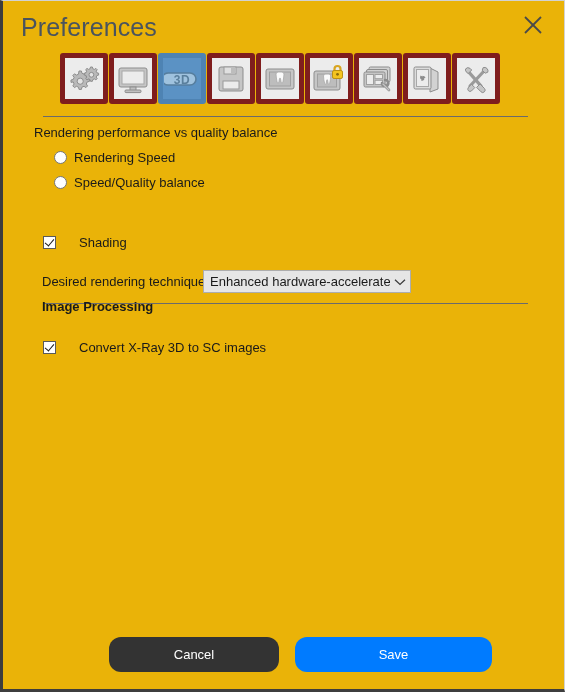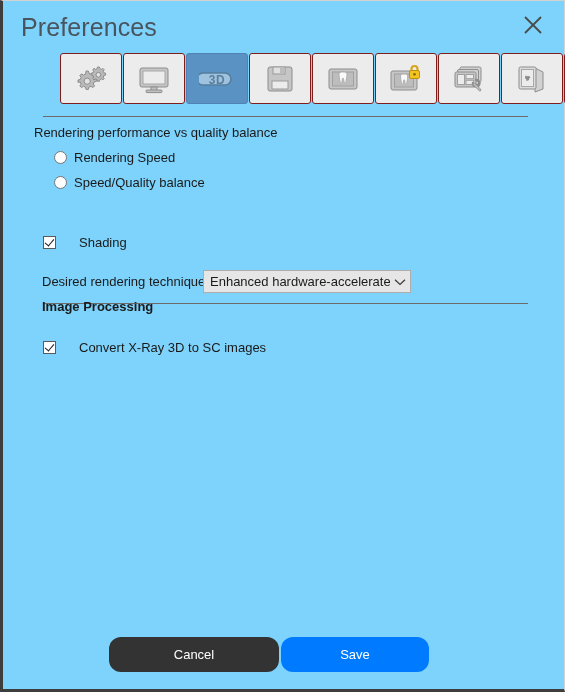--- a/index.html
+++ b/index.html
@@ -13,21 +13,21 @@
     font-family: "Liberation Sans", sans-serif;
     overflow: hidden;
   }
 
   #window {
     position: absolute;
     left: 0; top: 0;
     width: 565px;
     height: 692px;
     box-sizing: border-box;
-    background: #7dd3fc;
+    background: #eab308;
     border-left: 3px solid #3d3d3d;
     border-bottom: 3px solid #3d3d3d;
     border-top: 1px solid #d2d2d2;
     border-right: 1px solid #d2d2d2;
   }
 
   
   #titlebar {
     position: relative;
     height: 48px;
@@ -54,24 +54,24 @@
 
   
   #tabstrip {
     position: absolute;
     left: 57px;
     top: 52px;
     display: flex;
     gap: 1px;
   }
   .tab {
-    width: 62px;
+    width: 48px;
     height: 51px;
     box-sizing: border-box;
-    border: 1px solid #7f1d1d;
+    border: 5px solid #7f1d1d;
     border-radius: 3px;
     background: #ececec;
     display: flex;
     align-items: center;
     justify-content: center;
     cursor: pointer;
   }
   .tab.selected {
     background: #5b92c4;
     border-color: #4e83b3;
@@ -225,22 +225,22 @@
     cursor: pointer;
     user-select: none;
   }
   #btn-cancel {
     left: 106px;
     width: 170px;
     background: #333333;
     color: #ffffff;
   }
   #btn-save {
-    left: 278px;
-    width: 148px;
+    left: 292px;
+    width: 197px;
     background: #007bff;
     color: #ffffff;
   }
 </style>
 </head>
 <body>
 
 <div id="window">
 
   <div id="titlebar">

